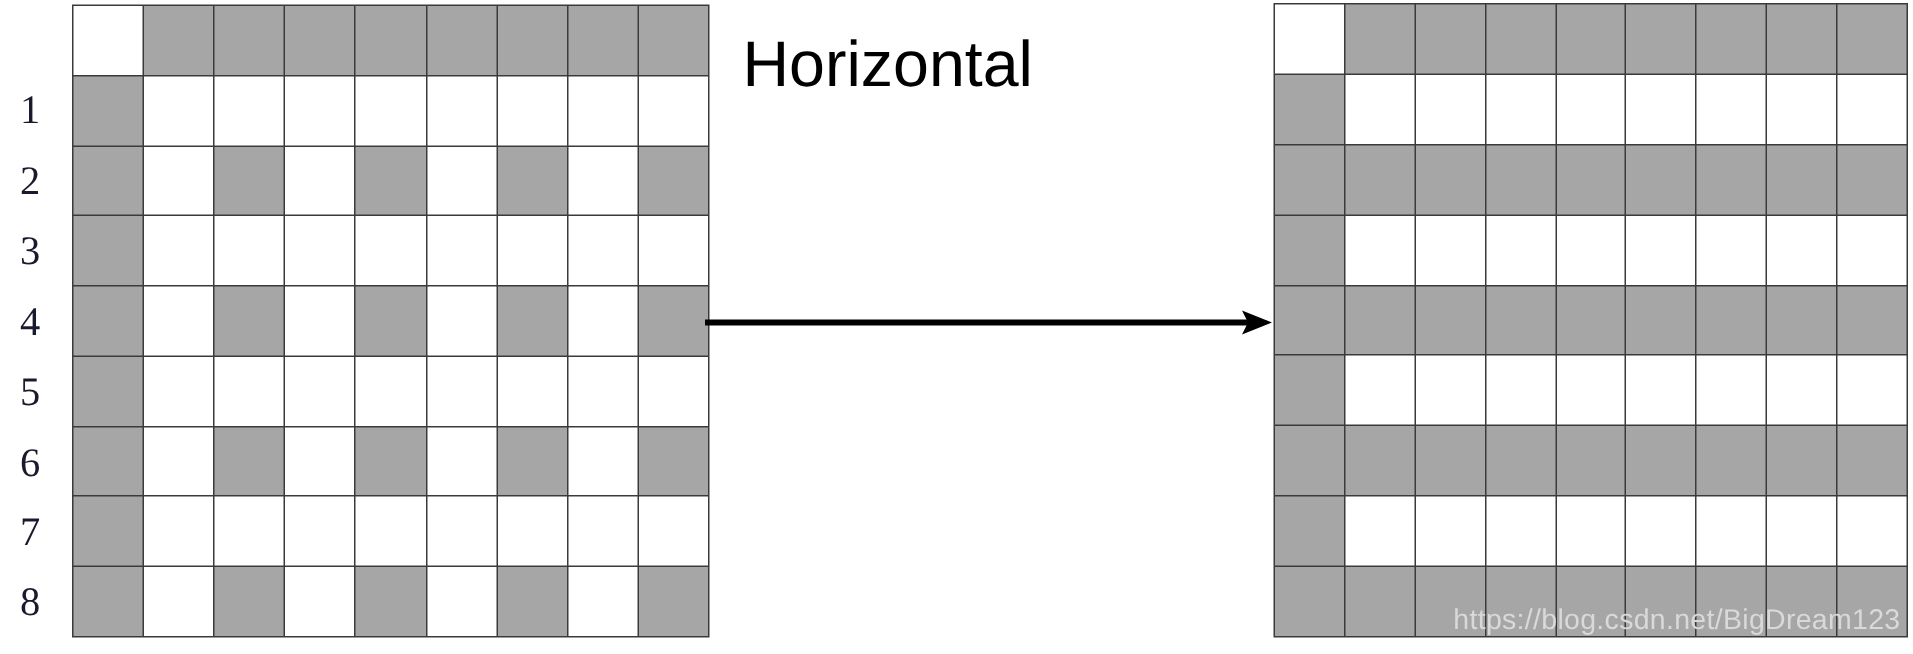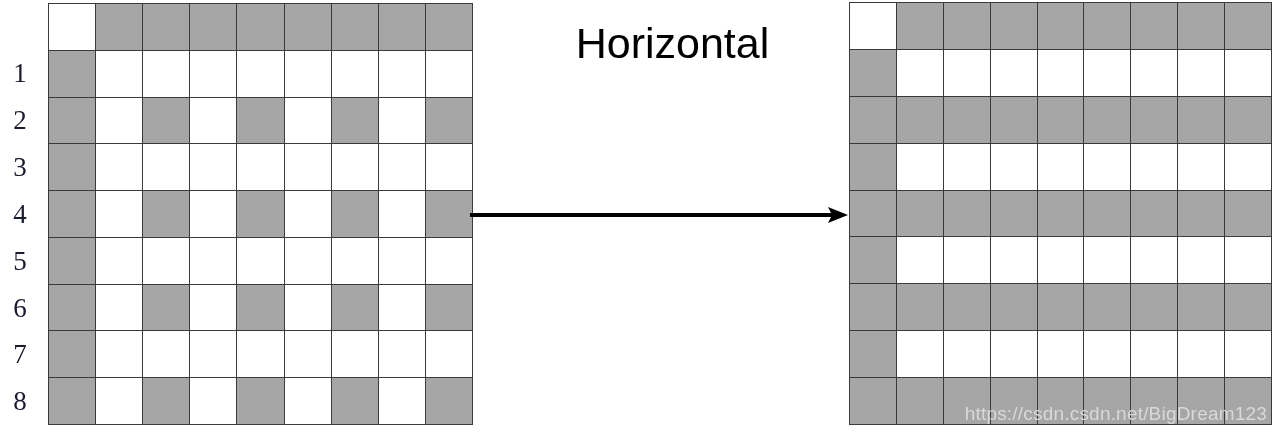--- a/index.html
+++ b/index.html
@@ -76,21 +76,21 @@
     width: 378px;
     height: 20px;
   }
 
   
   #caption {
     position: absolute;
     left: 495px;
     top: 14px;
     width: 355px;
-    text-align: center;
+    text-align: left;
     color: #000000;
     font-size: 43px;
     line-height: 1.36;
     font-family: "Liberation Sans", sans-serif;
   }
   #caption .line { display: block; white-space: nowrap; }
 
   
   #watermark {
     position: absolute;
@@ -291,15 +291,15 @@
       <div class="cell g"></div>
       <div class="cell g"></div>
       <div class="cell g"></div>
       <div class="cell g"></div>
       <div class="cell g"></div>
       <div class="cell g"></div>
       <div class="cell g"></div>
       <div class="cell g"></div>
     </div>
 
-  <div id="watermark">https://csdn.csdn.net/BigDream123</div>
+  <div id="watermark">https://blog.csdn.net/BigDream123</div>
 
 </div>
 
 </body></html>

